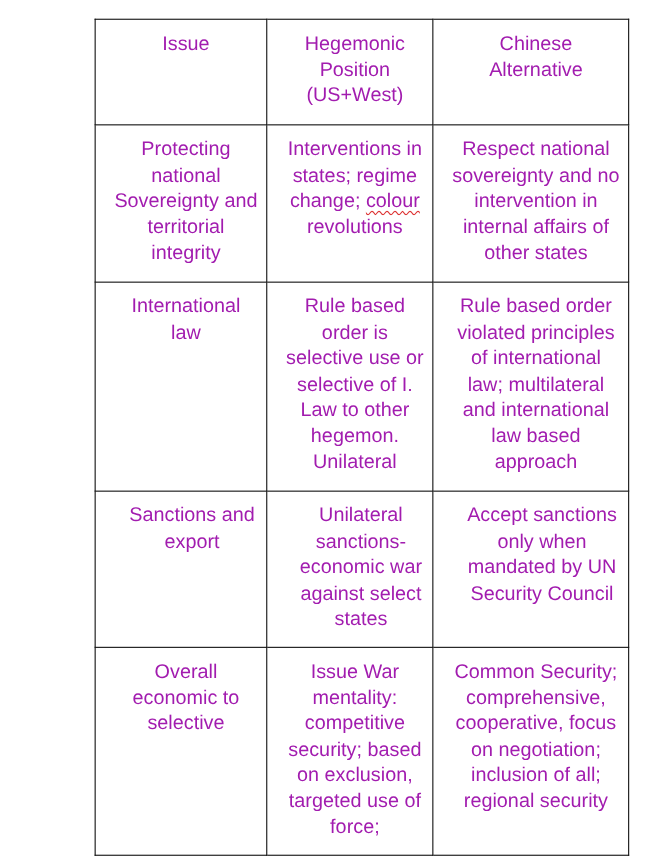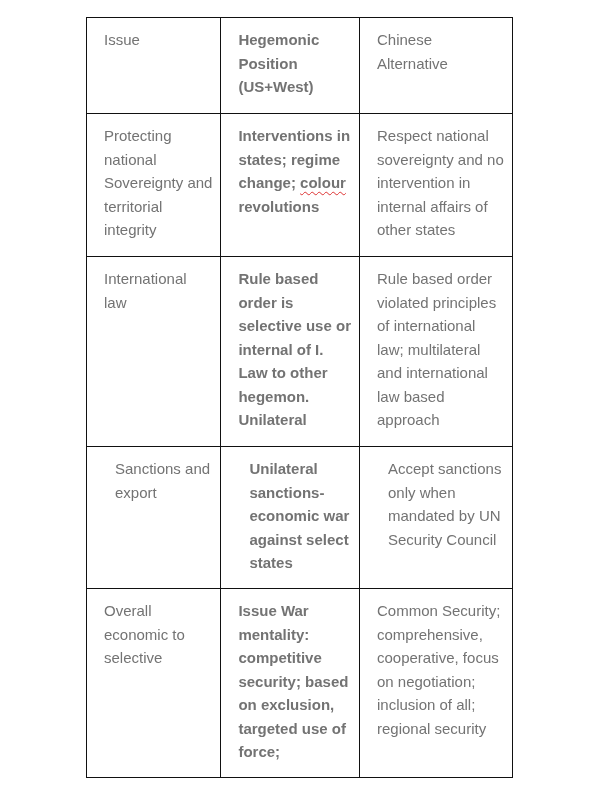--- a/index.html
+++ b/index.html
@@ -1,30 +1,30 @@
 <!DOCTYPE html>
 <html><head>
   <meta charset="utf-8">
   <style>
     html, body { margin: 0; padding: 0; background: #ffffff; }
     body { width: 605px; height: 788px; position: relative; overflow: hidden; }
     .tbl {
       position: absolute; left: 86px; top: 17px;
       border-collapse: collapse;
       font-family: "Liberation Sans", sans-serif;
-      font-size: 15px; line-height: 23.5px; color: #737373;
+      font-size: 18px; line-height: 23.5px; color: #a21caf; text-align: center;
     }
     .tbl td {
       border: 1.5px solid #111;
       vertical-align: top;
       padding: 10px 8px 0 17px;
       box-sizing: border-box;
     }
     .c1 { width: 133px; }
-    .c2 { width: 134px; font-weight: bold; }
+    .c2 { width: 134px; }
     .c3 { width: 150px; }
     .r0 td { height: 96px; }
     .r1 td { height: 143px; }
     .r2 td { height: 190px; margin-top: 15px; }
     .r3 td { height: 142px; padding-left: 28px; }
     .r4 td { height: 189px; }
     .line { display: block; white-space: nowrap; }
     .squiggle { text-decoration: underline wavy #d33; text-underline-offset: 3px; text-decoration-thickness: 1px; }
   </style>
 </head>
@@ -72,21 +72,21 @@
 
   <tr class="r2">
     <td class="c1">
       <span class="line">International</span>
       <span class="line">law</span>
     </td>
     <td class="c2">
       <span class="line">Rule based</span>
       <span class="line">order is</span>
       <span class="line">selective use or</span>
-      <span class="line">internal of I.</span>
+      <span class="line">selective of I.</span>
       <span class="line">Law to other</span>
       <span class="line">hegemon.</span>
       <span class="line">Unilateral</span>
     </td>
     <td class="c3">
       <span class="line">Rule based order</span>
       <span class="line">violated principles</span>
       <span class="line">of international</span>
       <span class="line">law; multilateral</span>
       <span class="line">and international</span>

